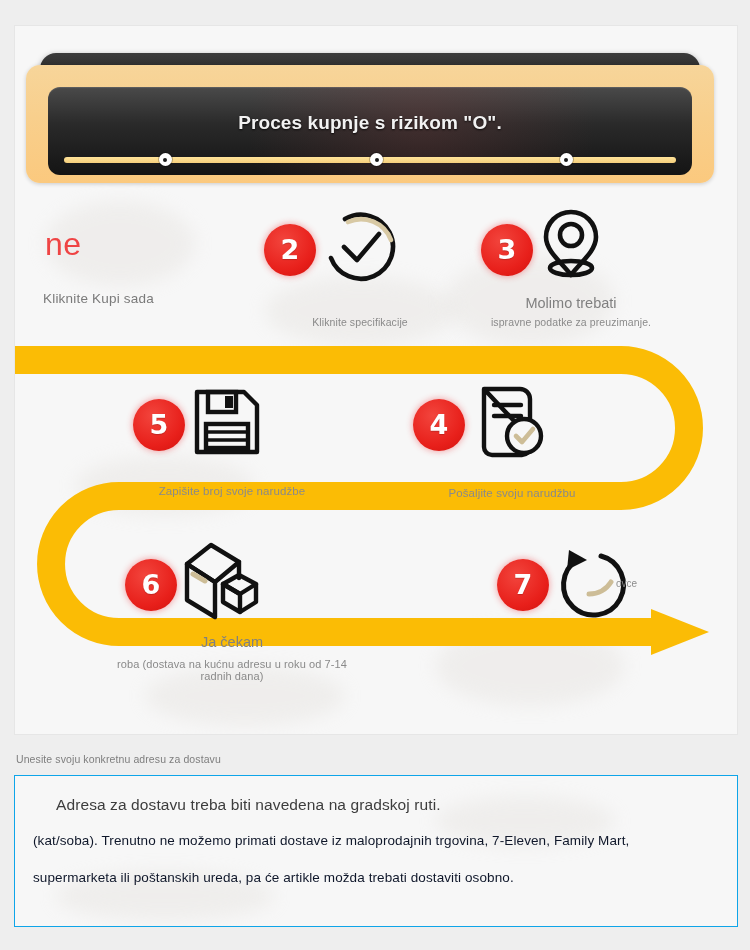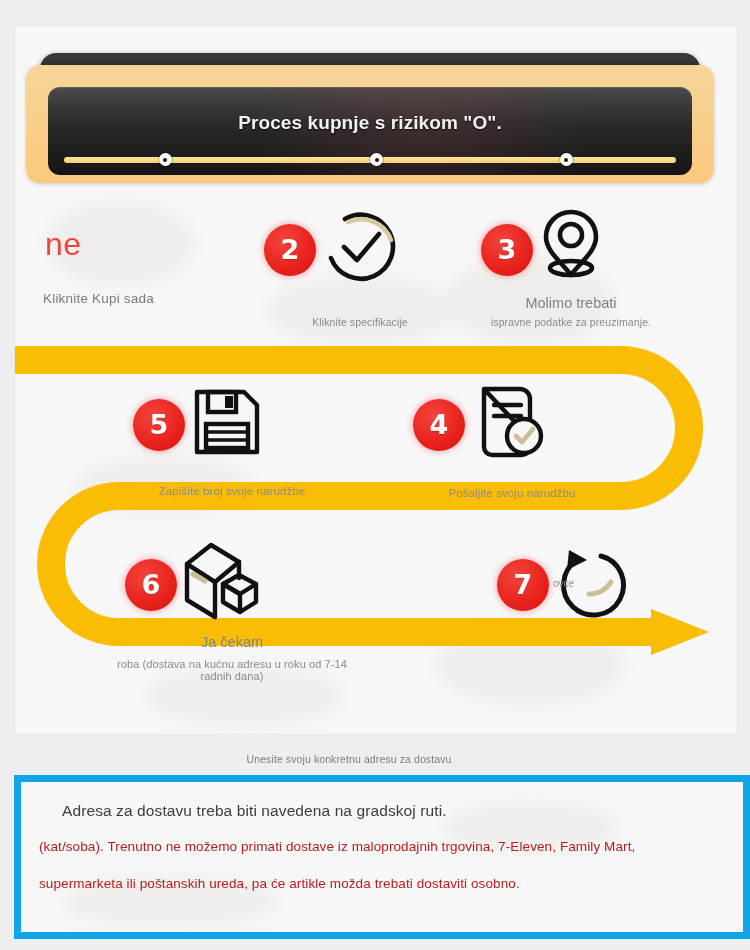--- a/index.html
+++ b/index.html
@@ -167,44 +167,43 @@
   .step1-word {
     font-size: 32px;
     color: #ef4444;
     font-weight: normal;
     letter-spacing: .5px;
   }
 
   
   #mid-note {
     position: absolute;
-    left: 8px;
+    left: 16px;
     top: 753px;
     width: 682px;
-    text-align: center;
     font-size: 10.5px;
     color: #7e7e7e;
     letter-spacing: .1px;
   }
 
   
   #card-note {
     position: absolute;
     left: 14px;
     top: 775px;
     width: 722px;
     height: 150px;
     background: #f7f7f7;
-    border: 7px solid #0ea5e9;
+    border: 1px solid #0ea5e9;
     overflow: hidden;
     text-align: center;
   }
   .note-line {
     position: absolute;
-    color: #b91c1c;
+    color: #0f172a;
     letter-spacing: .1px;
     white-space: nowrap;
   }
   #note-l1 { left: 41px; top: 20px;  font-size: 15.5px; color:#3d3d3d; }
   #note-l2 { left: 18px; top: 57px;  font-size: 13.5px; }
   #note-l3 { left: 18px; top: 94px;  font-size: 13.5px; }
 </style>
 </head>
 <body>
 
@@ -333,21 +332,21 @@
 
     <div class="step" style="left:440px; top:510px; width:250px;">
       <div class="step-visual" style="height:86px;">
         <div class="badge" style="left:42px; top:23px;">7</div>
         <div class="glyph" style="left:98px; top:10px;">
           <svg width="84" height="80" viewBox="0 0 84 80">
             <path d="M24 14 A30 30 0 1 0 48 10" fill="none" stroke="#111" stroke-width="5" stroke-linecap="round"></path>
             <path d="M36 48 A26 26 0 0 0 58 36" fill="none" stroke="#cdbd97" stroke-width="5" stroke-linecap="round"></path>
             <polygon points="16,4 34,14 14,24" fill="#111"></polygon>
           </svg>
-          <div style="position:absolute;left:0;top:32px;width:84px;text-align:left;font-size:10px;color:#8c8c8c;">ovce</div>
+          <div style="position:absolute;left:0;top:32px;width:84px;text-align:right;font-size:10px;color:#8c8c8c;">ovce</div>
         </div>
       </div>
     </div>
 
   </div>
 
   <div id="mid-note">Unesite svoju konkretnu adresu za dostavu</div>
 
   <div id="card-note">
     <div class="wm" style="left:40px;top:95px;width:220px;height:50px;"></div>

